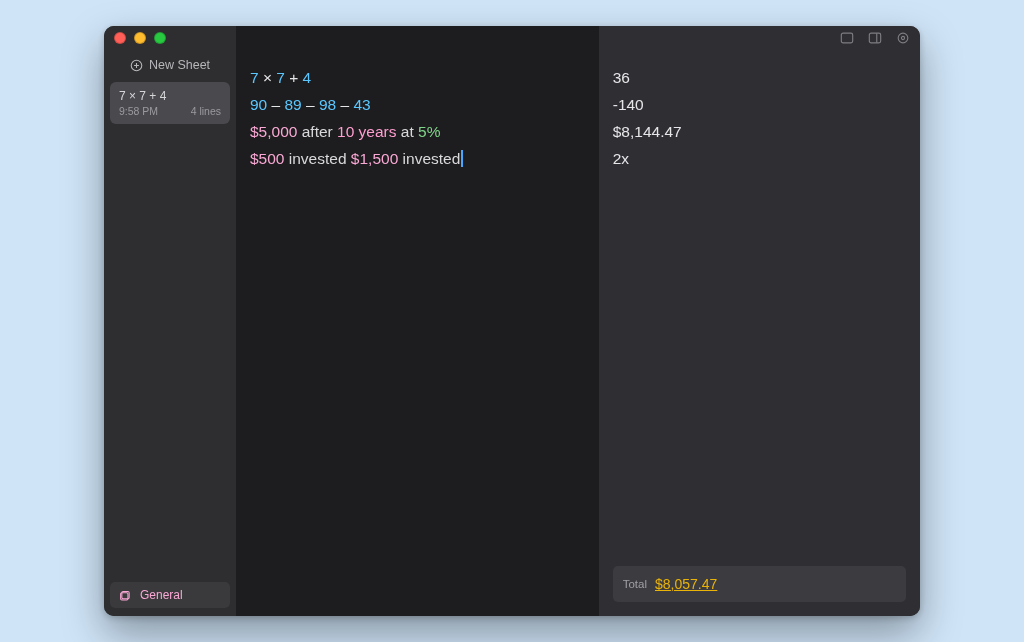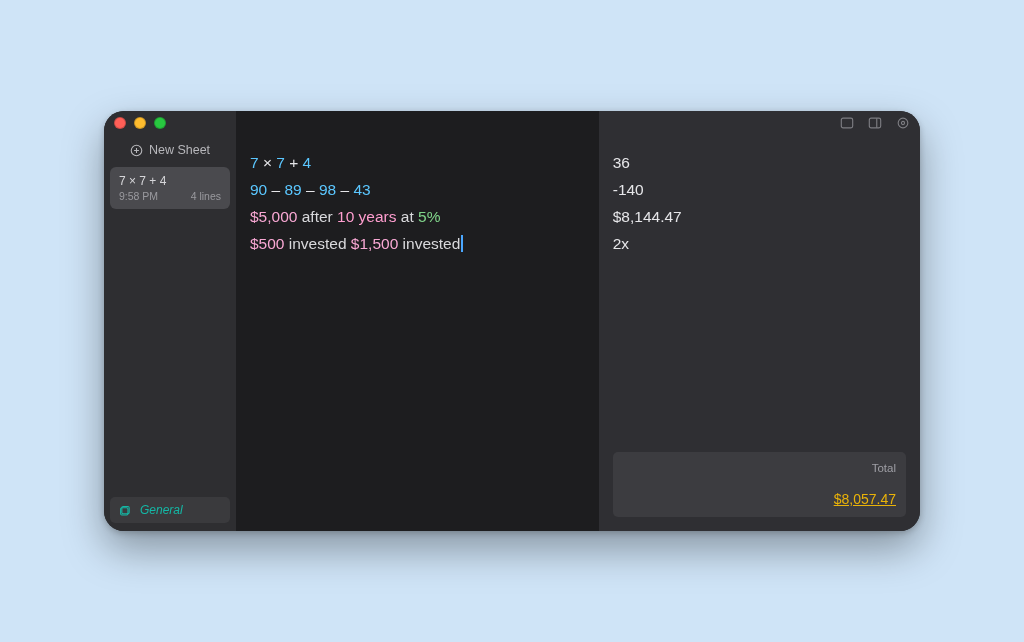--- a/index.html
+++ b/index.html
@@ -10,23 +10,23 @@
     font-family: -apple-system, "Helvetica Neue", Arial, sans-serif;
   }
   body {
     background: #cfe4f7;
     display: flex;
     align-items: center;
     justify-content: center;
   }
   .window {
     width: 816px;
-    height: 420px;
+    height: 590px;
     background: #2b2b2e;
-    border-radius: 20px;
+    border-radius: 10px;
     box-shadow: 0 18px 40px rgba(0,0,0,0.35), 0 2px 6px rgba(0,0,0,0.2);
     display: flex;
     flex-direction: column;
     overflow: hidden;
     position: relative;
   }
   .titlebar {
     height: 24px;
     display: flex;
     align-items: center;
@@ -105,24 +105,23 @@
 
   .sidebar-footer {
     margin-top: auto;
     background: #3a3a3d;
     margin: auto 6px 8px 6px;
     border-radius: 5px;
     display: flex;
     align-items: center;
     gap: 8px;
     padding: 6px 9px;
-    color: #14b8a6;
+    color: #f9a8d4;
     font-size: 12px;
     cursor: pointer;
-    font-style: italic;
   }
   .sidebar-footer svg { width: 13px; height: 13px; }
 
   
   .editor {
     flex: 1.05;
     background: #1d1d1f;
     padding: 38px 14px 14px 14px;
     font-size: 15.5px;
     line-height: 1.75;
@@ -156,24 +155,23 @@
     flex-direction: column;
   }
   .results .line { white-space: pre; }
 
   .total-bar {
     margin-top: auto;
     background: #3c3c40;
     border-radius: 5px;
     padding: 6px 10px;
     display: flex;
-    align-items: flex-end;
+    align-items: center;
     gap: 8px;
     font-size: 13px;
-    flex-direction: column;
   }
   .total-bar .lbl { color: #9f9fa5; font-size: 11.5px; }
   .total-bar .val { color: #eab308; font-size: 14px; text-decoration: underline; }
 </style>
 </head>
 <body>
 
 <div class="window">
   <div class="titlebar">
     <div class="traffic">

